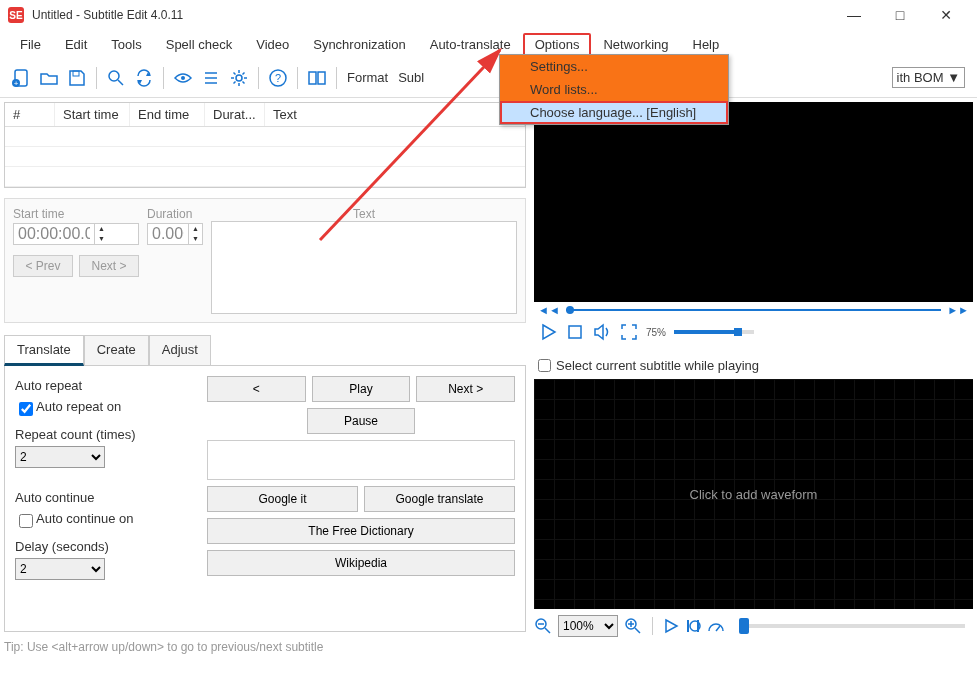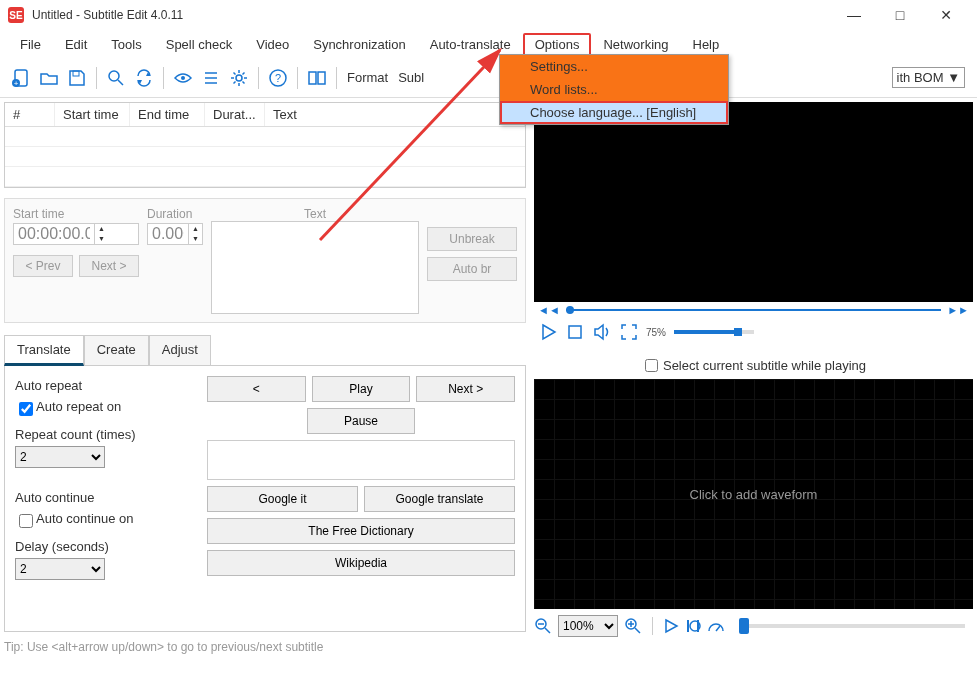--- a/index.html
+++ b/index.html
@@ -88,21 +88,21 @@
 .video-slider .track .thumb { width: 8px; height: 8px; background: #1976d2; border-radius: 50%; position: absolute; left: 0; top: -3px; }
 .video-slider .arr { color: #1976d2; font-size: 11px; cursor: pointer; }
 .video-ctrl { display: flex; align-items: center; gap: 8px; padding: 4px; }
 .vc-icon { color: #1976d2; cursor: pointer; }
 .vol-label { font-size: 10px; color: #555; }
 .vol-track { width: 80px; height: 4px; background: #ddd; position: relative; }
 .vol-track .fill { height: 100%; background: #1976d2; width: 75%; }
 .vol-track .thumb { width: 8px; height: 8px; background: #1976d2; position: absolute; left: 75%; top: -2px; }
 
 
-.wave-check { display: flex; align-items: center; gap: 2px; font-size: 13px; margin: 10px 0 4px 0; justify-content: center; }
+.wave-check { display: flex; align-items: center; gap: 2px; font-size: 13px; margin: 10px 0 4px 0; }
 .waveform { background: #000; height: 230px; color: #999; font-size: 13px; display: flex; align-items: center; justify-content: center; background-image: linear-gradient(#111 1px, transparent 1px), linear-gradient(90deg, #111 1px, transparent 1px); background-size: 20px 20px; }
 
 .wave-ctrl { display: flex; align-items: center; gap: 6px; padding: 6px 0; }
 .wc-icon { color: #1976d2; cursor: pointer; font-size: 16px; }
 .zoom-select { width: 60px; height: 22px; border: 1px solid #999; font-size: 12px; }
 .wc-sep { width: 1px; height: 18px; background: #ccc; margin: 0 4px; }
 .wave-slider { flex: 1; height: 4px; background: #ddd; margin: 0 8px; position: relative; }
 .wave-slider .thumb { width: 10px; height: 16px; background: #1976d2; position: absolute; left: 0; top: -6px; border-radius: 2px; }
 
 
@@ -256,25 +256,20 @@
           <div class="arrows">
               <span>▲</span>
               <span>▼</span>
             </div>
         </div>
       </div>
       <div class="textarea-col">
         <span class="field-label" style="text-align:center">Text</span>
         <textarea style=""></textarea>
       </div>
-      <div class="btn-col">
-        <div style="height:14px"></div>
-        <button class="gray-btn">Unbreak</button>
-        <button class="gray-btn">Auto br</button>
-      </div>
     </div>
 
     <div class="tab-strip">
       <div class="tab active">Translate</div>
       <div class="tab">Create</div>
       <div class="tab">Adjust</div>
     </div>
     <div class="tab-panel">
       <div class="panel-left">
         <div class="group-title">Auto repeat</div>

